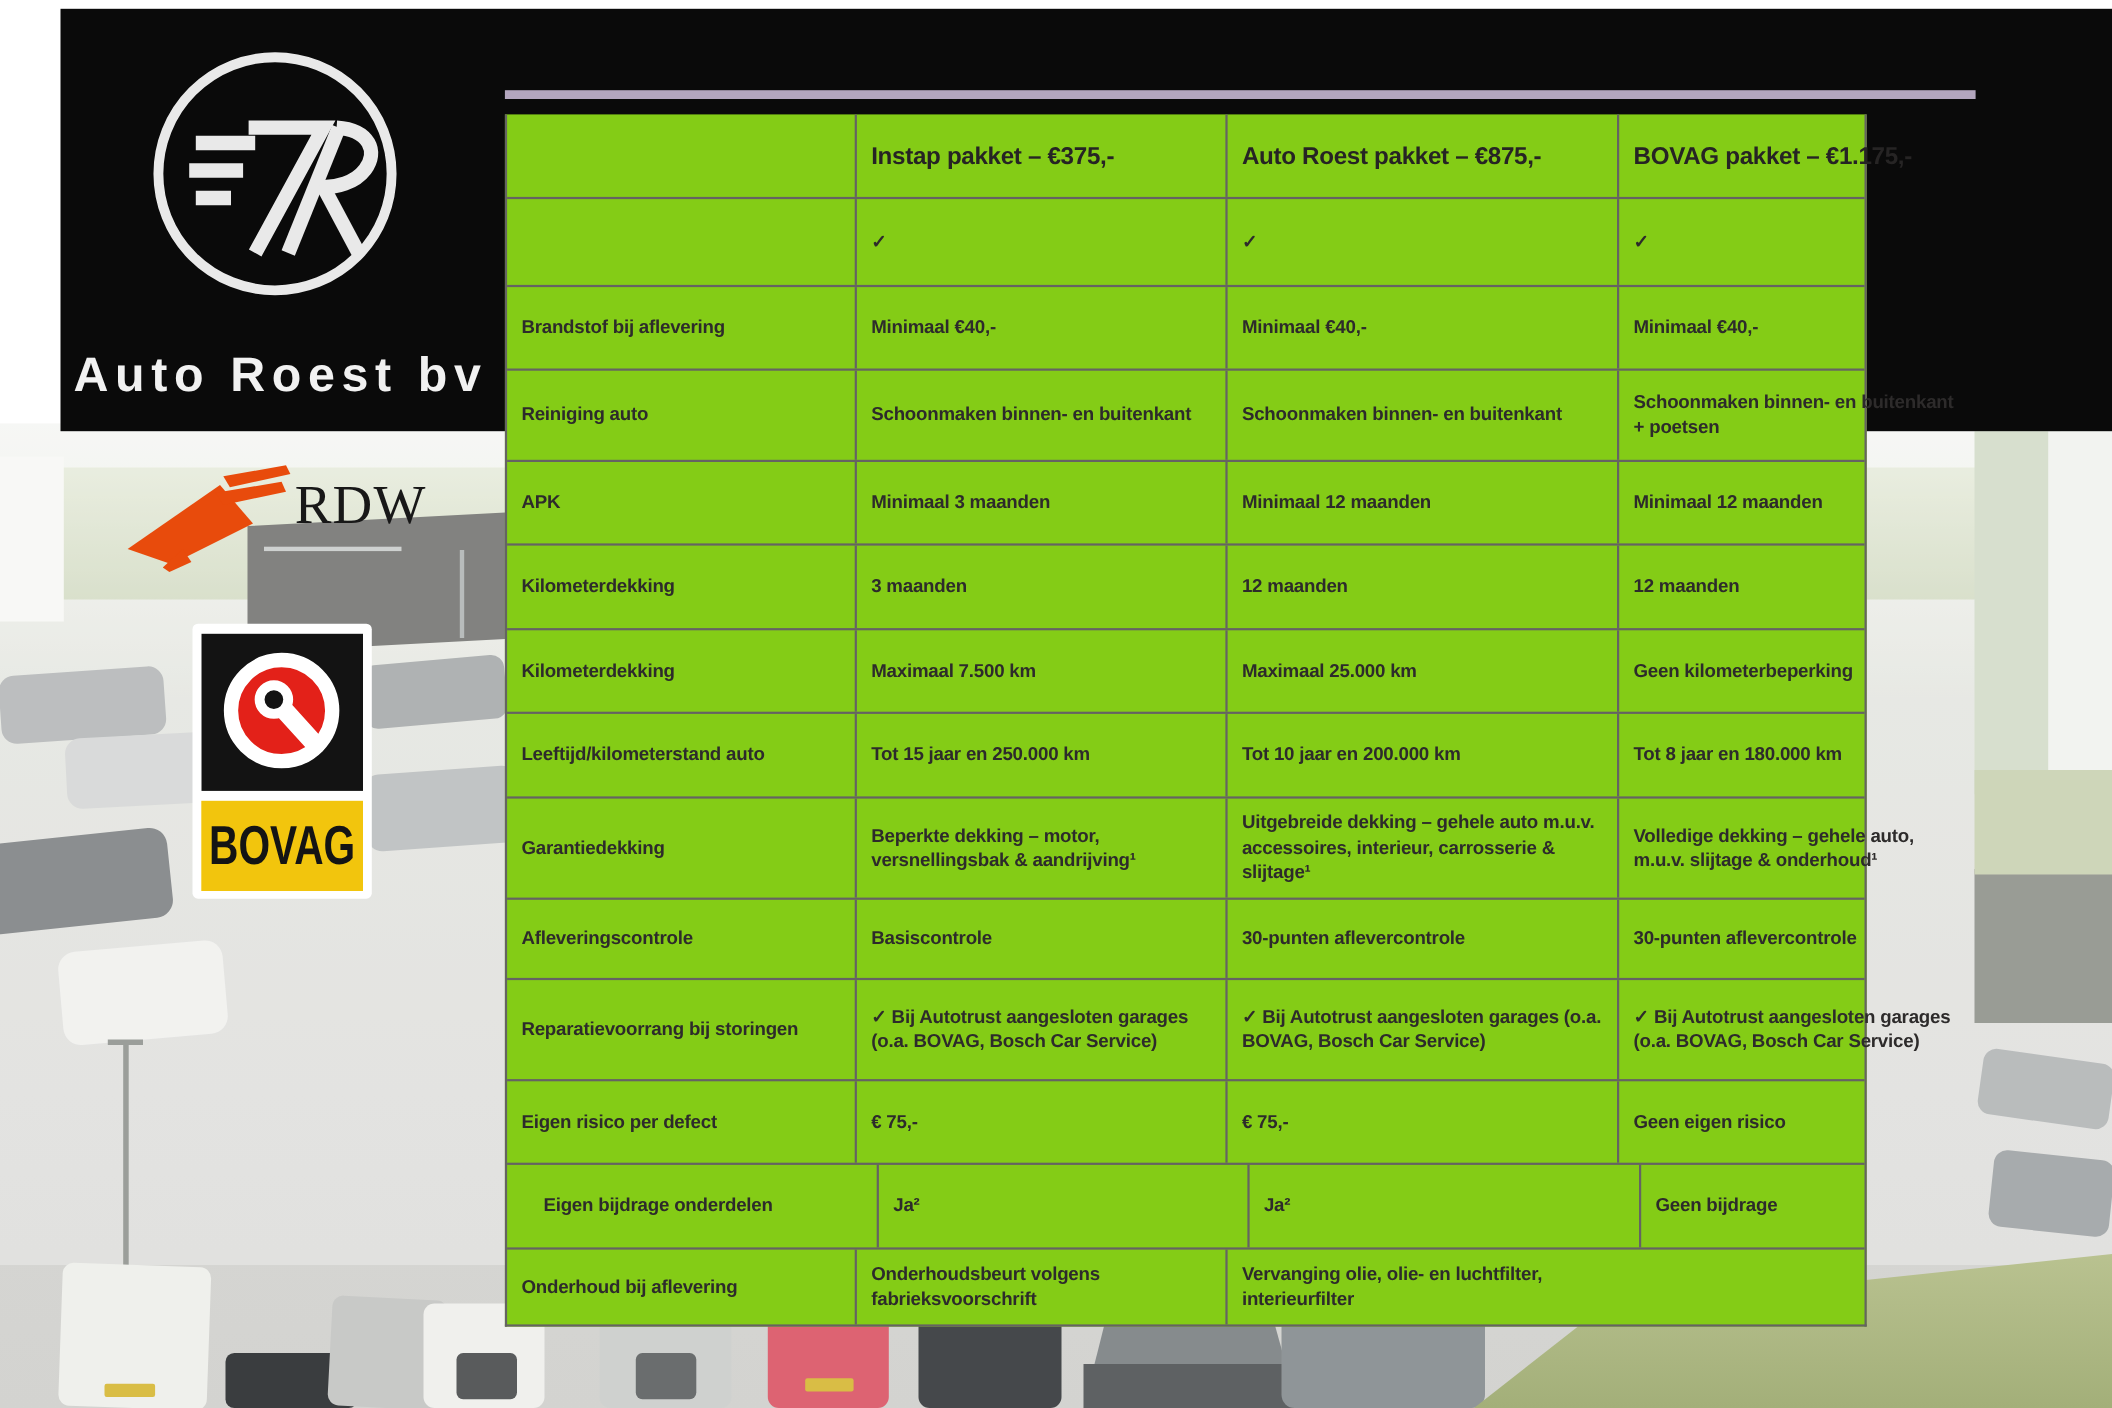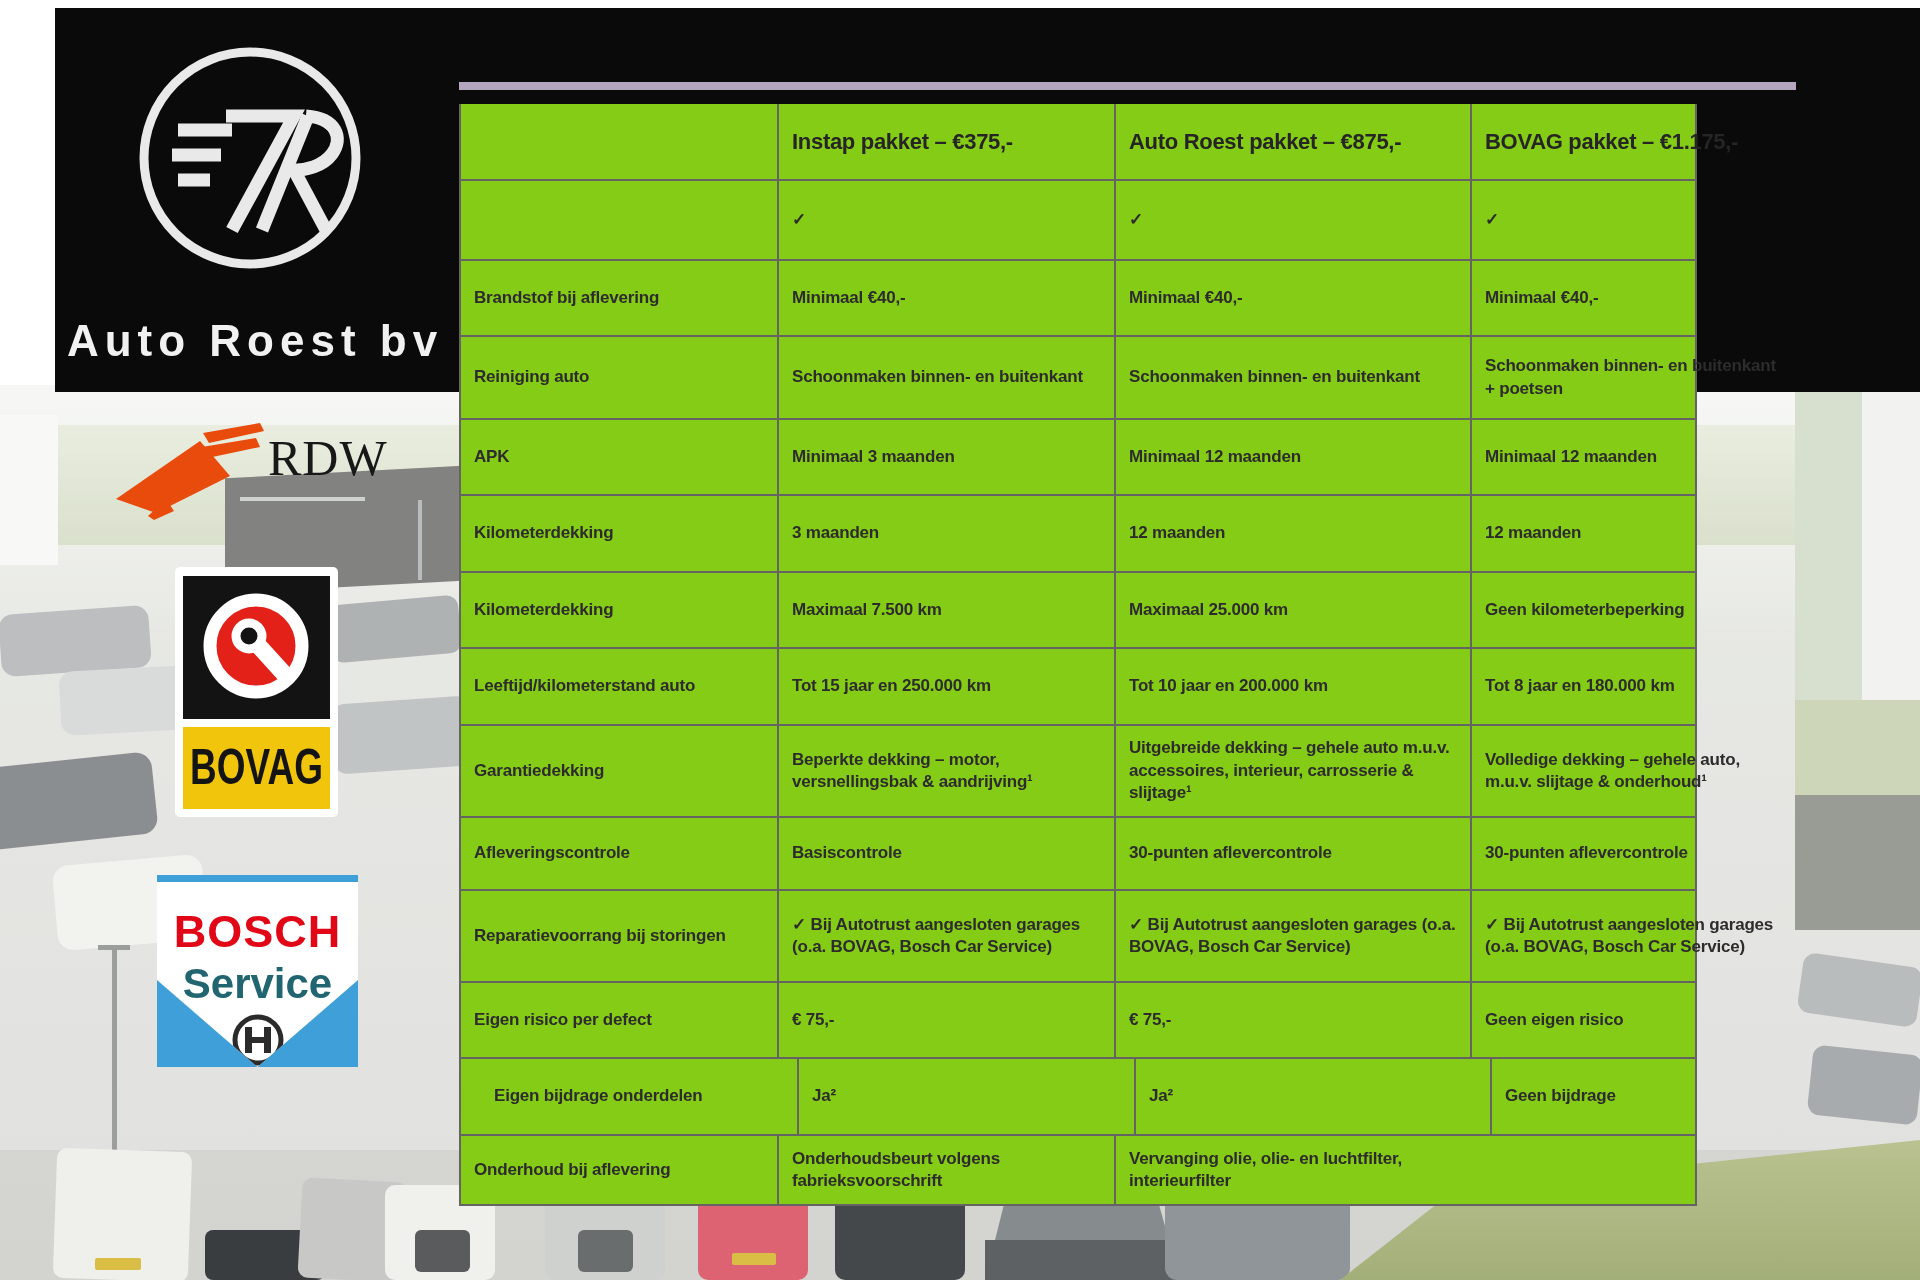--- a/index.html
+++ b/index.html
@@ -120,32 +120,20 @@
       <rect x="0" y="0" width="147" height="143" fill="#131313"></rect>
       <circle cx="73" cy="70" r="46" fill="#e32119" stroke="#ffffff" stroke-width="13"></circle>
       <line x1="74" y1="68" x2="104" y2="101" stroke="#ffffff" stroke-width="17" stroke-linecap="round"></line>
       <circle cx="66" cy="60" r="13" fill="#131313" stroke="#ffffff" stroke-width="9"></circle>
     </svg>
     <div class="bovag-band">
       <span>BOVAG</span>
     </div>
   </div>
 
-  <div class="bosch">
-    <div class="bosch-shield">
-      <div class="bosch-red">BOSCH</div>
-      <div class="bosch-teal">Service</div>
-      <svg width="56" height="56" viewBox="0 0 56 56" style="margin-top:4px;">
-        <circle cx="28" cy="28" r="23" fill="none" stroke="#2b2b2b" stroke-width="5"></circle>
-        <rect x="15" y="15" width="7" height="26" fill="#2b2b2b"></rect>
-        <rect x="34" y="15" width="7" height="26" fill="#2b2b2b"></rect>
-        <rect x="20" y="25" width="16" height="6" fill="#2b2b2b"></rect>
-      </svg>
-    </div>
-  </div>
 
   <div class="lavender"></div>
   <div class="pkg-table">
       <div class="trow" style="height: 77px;">
         <div class="tcell hcell"></div>
         <div class="tcell hcell csep">Instap pakket – €375,-</div>
         <div class="tcell hcell csep">Auto Roest pakket – €875,-</div>
         <div class="tcell hcell csep">BOVAG pakket – €1.175,-</div>
       </div>
       <div class="trow" style="height: 80px;">

